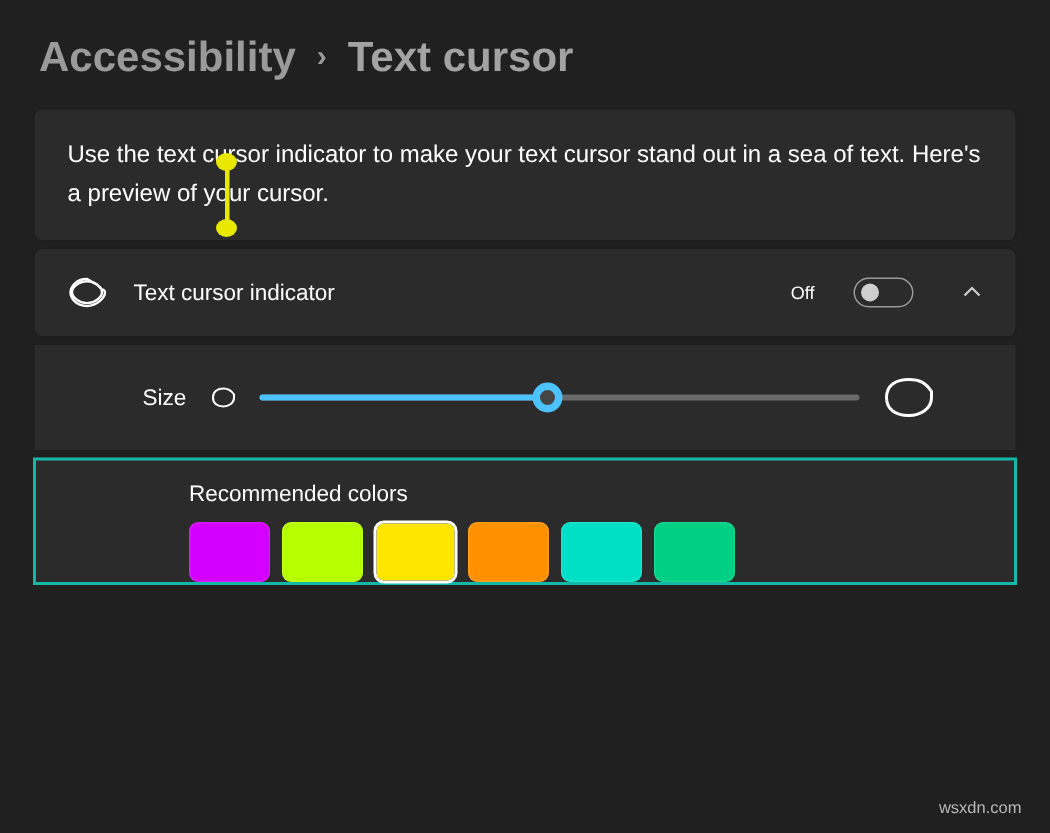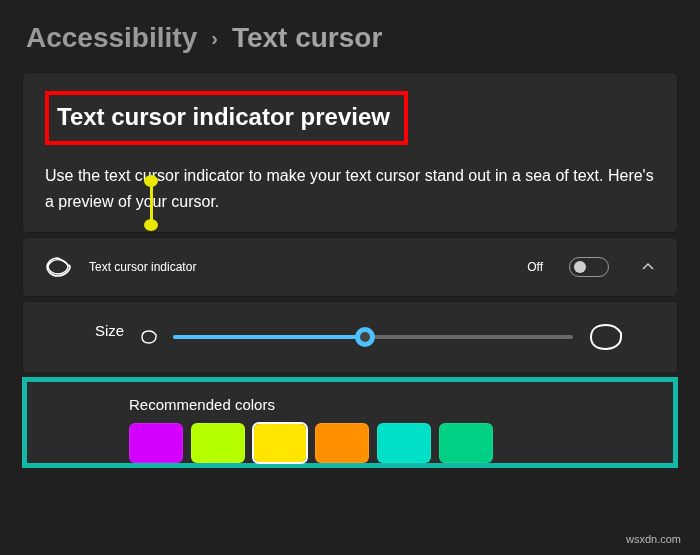--- a/index.html
+++ b/index.html
@@ -68,21 +68,21 @@
     .row {
       background: #2b2b2b;
       border: 1px solid #1d1d1d;
       border-radius: 6px;
       padding: 18px 22px;
       display: flex;
       align-items: center;
       gap: 18px;
     }
     .icon-drop svg { display:block; }
-    .row-label { font-size: 12px; flex: 0 0 auto; }
+    .row-label { font-size: 15px; flex: 0 0 auto; }
     .spacer { flex: 1 1 auto; }
     .toggle-label { font-size: 12px; margin-right: 8px; }
     .toggle {
       width: 40px; height: 20px; border-radius: 999px;
       border: 1px solid #9a9a9a; position: relative; cursor: pointer;
       background: transparent;
     }
     .toggle .knob {
       position: absolute; width: 12px; height: 12px; border-radius: 50%;
       background: #cfcfcf; top: 3px; left: 4px;
@@ -90,39 +90,39 @@
     .expand-chev {
       width: 14px; height: 14px; display:flex; align-items:center; justify-content:center;
       color: #cfcfcf; cursor:pointer; margin-left: 14px;
     }
 
     .size-row {
       background: #2b2b2b;
       border: 1px solid #1d1d1d;
       border-radius: 0 0 0 0;
       padding: 20px 22px;
-      display:flex; gap: 14px;
+      display:flex; align-items:center; gap: 14px;
     }
     .size-label { font-size: 15px; width: 80px; padding-left: 50px; }
     .slider-wrap { flex:1; display:flex; align-items:center; gap:14px; padding-right: 30px; }
     .drop-small svg, .drop-large svg { display:block; }
     .slider {
       flex:1; height: 4px; background: #6a6a6a; border-radius: 2px; position:relative; cursor:pointer;
     }
     .slider .fill {
       position:absolute; left:0; top:0; bottom:0; background:#4cc2ff; border-radius:2px;
     }
     .slider .thumb {
       position:absolute; top:50%; width:20px; height:20px; border-radius:50%;
       background:#454545; border:5px solid #4cc2ff; transform:translate(-50%,-50%);
     }
 
     .colors-row {
       background: #2b2b2b;
-      border: 5px solid #14b8a6;
+      border: 2px solid #14b8a6;
       border-radius: 0;
       padding: 14px 22px 0 22px;
     }
     .colors-label { font-size: 15px; padding-left: 80px; margin-bottom: 10px; }
     .swatch-strip { display:flex; gap:8px; padding-left: 80px; }
     .swatch {
       width: 54px; height: 40px; border-radius: 6px; cursor:pointer;
       border: 1px solid rgba(255,255,255,0.1);
     }
     .swatch.selected { outline: 2px solid #ffffff; outline-offset: -1px; border:1px solid #000; }
@@ -136,23 +136,20 @@
 
 <div class="breadcrumb">
   <span class="parent">Accessibility</span>
   <span class="chev">›</span>
   <span class="current">Text cursor</span>
 </div>
 
 <div class="panel-stack">
 
   <div class="panel">
-    <div class="preview-title-box">
-      <div class="preview-title">Text cursor indicator preview</div>
-    </div>
     <div class="preview-desc">
       <span>Use the text cu</span><span class="cursor-holder"><span class="cap-top"></span><span class="stem"></span><span class="cap-bot"></span></span><span>rsor indicator to make your text cursor stand out in a sea of text. Here's a</span><span> preview of your cursor.</span>
     </div>
   </div>
 
   <div class="row">
     <span class="icon-drop">
       <svg width="26" height="22" viewBox="0 0 26 22">
           <path d="M13 2 C5 2 2 8 2 11 C2 14 5 20 13 20 C20 20 25 14 25 11 C25 10 24 9 23 9 L20 6 Z" fill="none" stroke="#ffffff" stroke-width="1.6"></path>
           <path d="M4 11 C4 11 8 4 13 4 C20 4 23 11 23 11 C23 11 20 18 13 18 C8 18 4 11 4 11 Z" fill="none" stroke="none"></path>

